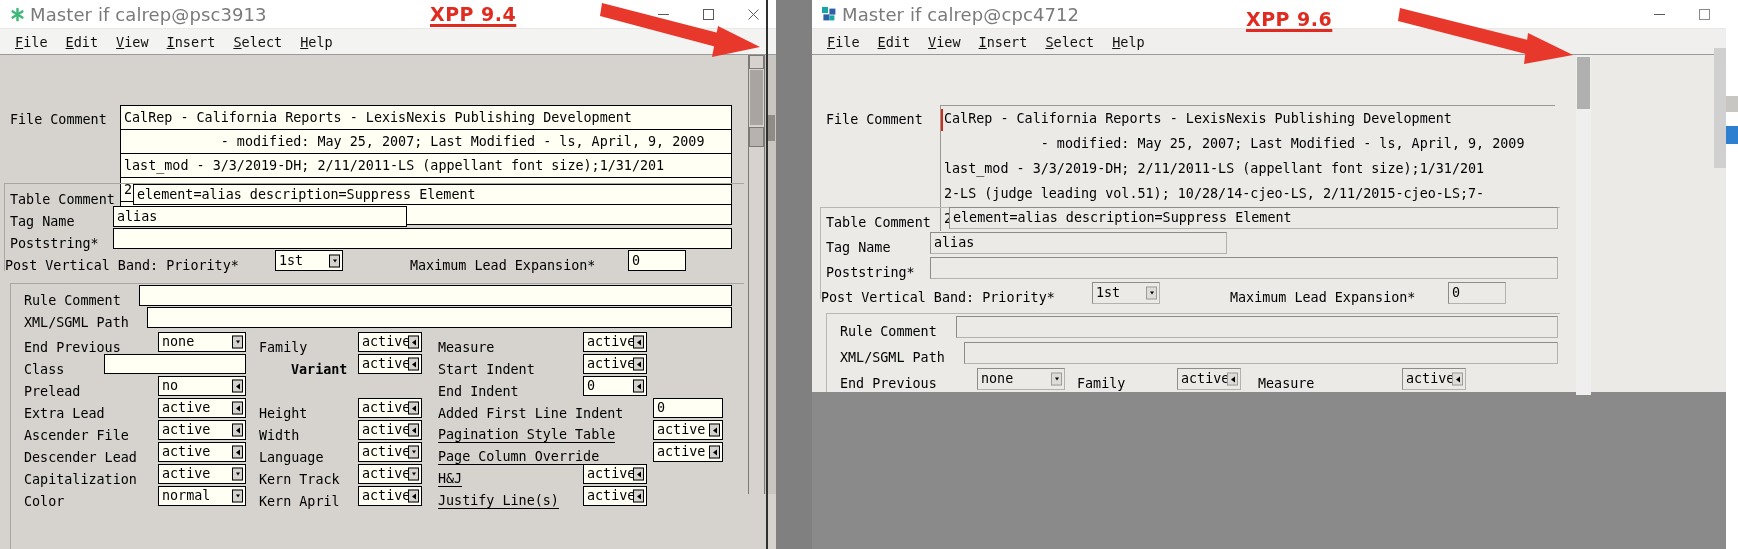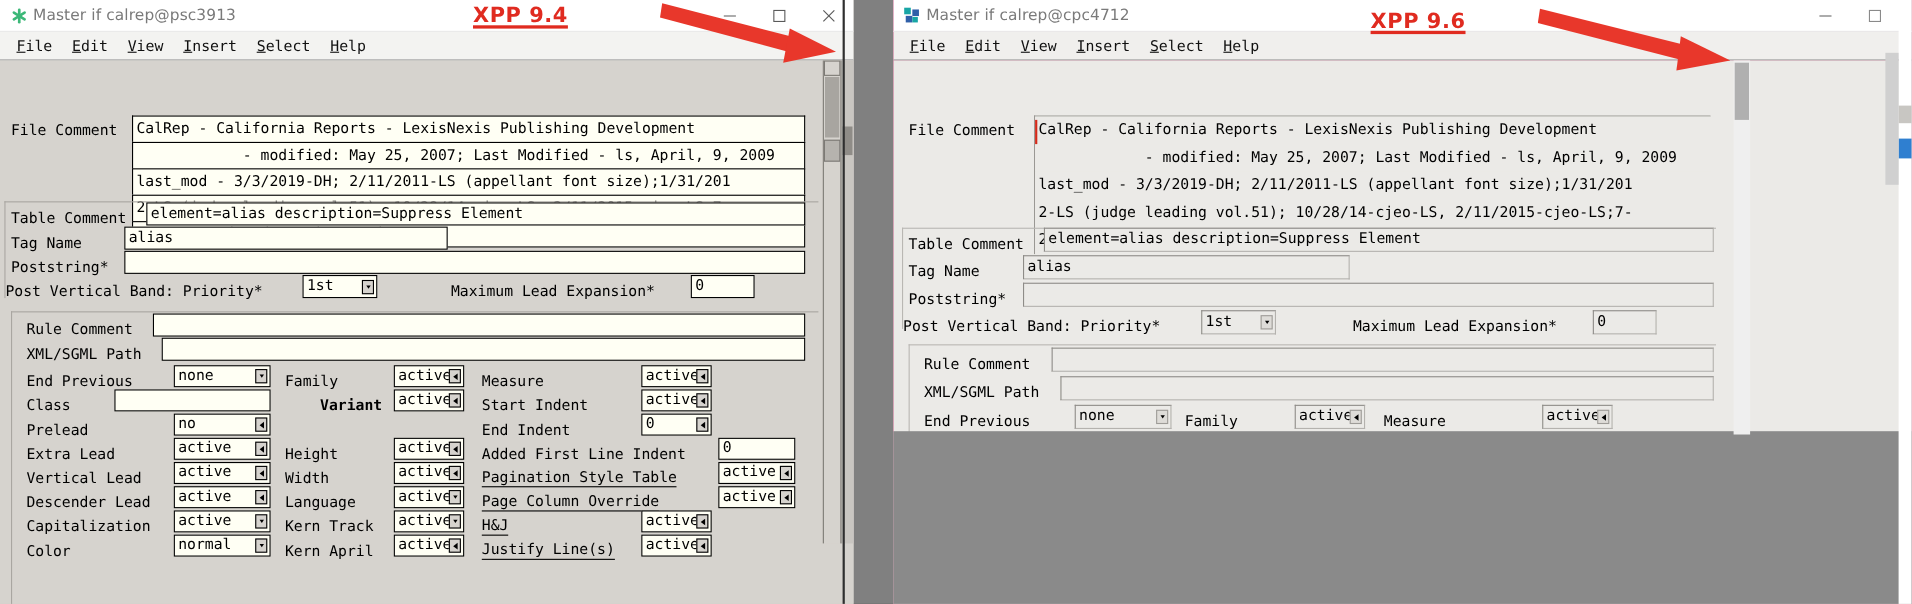--- a/index.html
+++ b/index.html
@@ -19,21 +19,21 @@
 
   .titlebar {
     position: relative; height: 29px; background: #ffffff;
     border-bottom: 1px solid #e8e8e8;
     display: flex; align-items: center;
   }
   #win-right .titlebar { background:#ffffff; }
   .title-icon { width: 26px; height: 29px; display:flex; align-items:center; justify-content:center; margin-left: 4px; }
   .title-text {
     font-family: "DejaVu Sans", "Liberation Sans", sans-serif;
-    font-size: 14px; color: #7a7a7a; letter-spacing: .1px;
+    font-size: 18px; color: #7a7a7a; letter-spacing: .1px;
     white-space: nowrap;
   }
   .win-controls { position:absolute; right: 0; top: 0; height: 29px; display: flex; }
   .wc { width: 45px; height: 29px; display:flex; align-items:center; justify-content:center; color:#5a5a5a; }
   .wc svg { display:block; }
 
   .menubar {
     height: 26px; background: #f3f3f1; border-bottom: 1px solid #9a9a9a;
     display: flex; align-items: center; padding-left: 6px; gap: 0px;
   }
@@ -249,21 +249,21 @@
           <span class="arrow left"></span>
         </div>
       <div class="lbl" style="position:absolute;left:259px;top:352px;">Height</div>
       <div class="fld combo" style="position:absolute;left:358px;top:343px;width:64px;height:20px;">
         <span>active</span>
           <span class="arrow left"></span>
         </div>
       <div class="lbl" style="position:absolute;left:438px;top:352px;">Added First Line Indent</div>
       <div class="fld txt" style="position:absolute;left:653px;top:343px;width:70px;height:20px;">0</div>
 
-      <div class="lbl" style="position:absolute;left:24px;top:374px;">Vertical Lead</div>
+      <div class="lbl" style="position:absolute;left:24px;top:374px;">Ascender File</div>
       <div class="fld combo" style="position:absolute;left:158px;top:365px;width:88px;height:20px;">
         <span>active</span>
           <span class="arrow left"></span>
         </div>
       <div class="lbl" style="position:absolute;left:259px;top:374px;">Width</div>
       <div class="fld combo" style="position:absolute;left:358px;top:365px;width:64px;height:20px;">
         <span>active</span>
           <span class="arrow left"></span>
         </div>
       <div class="lbl underline" style="position:absolute;left:438px;top:373px;">Pagination Style Table</div>

